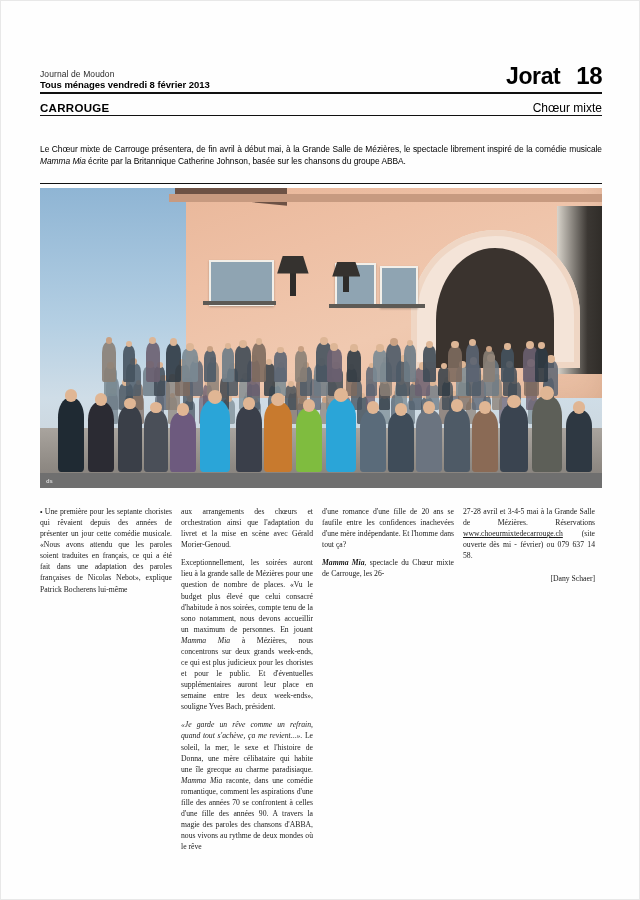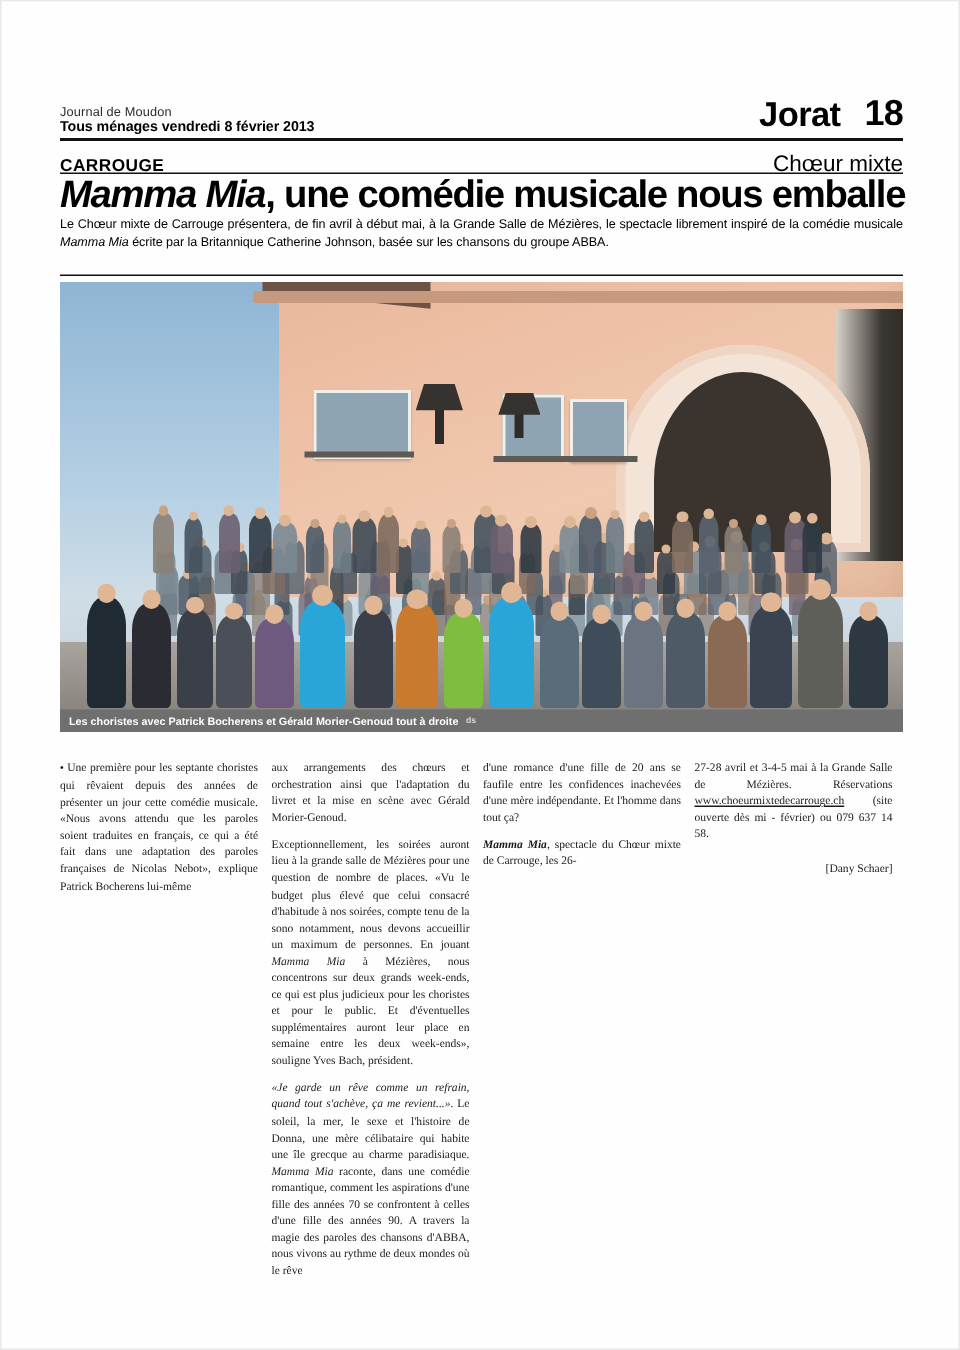--- a/index.html
+++ b/index.html
@@ -85,21 +85,21 @@
     display: flex;
     align-items: baseline;
     justify-content: space-between;
   }
   .kicker {
     font-size: 11.5px;
     font-weight: bold;
     letter-spacing: 0.3px;
   }
   .kicker-right {
-    font-size: 15px;
+    font-size: 12px;
     font-weight: 400;
     letter-spacing: 0px;
   }
 
   
   .headline {
     position: absolute;
     left: 40px; top: 117px;
     width: 566px;
     font-size: 25.5px;
@@ -315,21 +315,20 @@
       </div>
     </div>
     <div class="rule-thick" style="top:92px;"></div>
 
     <div class="kicker-row">
       <div class="kicker">CARROUGE</div>
       <div class="kicker-right">Chœur mixte</div>
     </div>
     <div class="rule-thin" style="top:115px;"></div>
 
-    <div class="headline"><span class="ital">Mamma Mia</span><span>, une comédie musicale nous emballe</span></div>
 
     <div class="lede"><span>Le Chœur mixte de Carrouge présentera, de fin avril à début mai, à la Grande Salle de Mézières, le spectacle librement inspiré de la comédie musicale </span><i>Mamma Mia</i><span> écrite par la Britannique Catherine Johnson, basée sur les chansons du groupe ABBA.</span></div>
 
     <div class="rule-thin" style="top:183px;"></div>
 
     <div class="photo-wrap">
       <div class="sky"></div>
       <div class="bldg"></div>
       <div class="roof"></div>
       <div class="eave"></div>
@@ -596,21 +595,20 @@
           <div class="head" style="left: 438.76px; bottom: 74.256px; width: 12.48px; height: 12.48px; background: rgb(224, 182, 148);"></div>
           <div class="p" style="left: 460px; bottom: 16px; width: 28px; height: 68px; background: rgb(58, 68, 80);"></div>
           <div class="head" style="left: 467.28px; bottom: 79.968px; width: 13.44px; height: 13.44px; background: rgb(224, 182, 148);"></div>
           <div class="p" style="left: 492px; bottom: 16px; width: 30px; height: 76px; background: rgb(93, 95, 88);"></div>
           <div class="head" style="left: 499.8px; bottom: 87.68px; width: 14.4px; height: 14.4px; background: rgb(224, 182, 148);"></div>
           <div class="p" style="left: 526px; bottom: 16px; width: 26px; height: 62px; background: rgb(46, 56, 66);"></div>
           <div class="head" style="left: 532.76px; bottom: 74.256px; width: 12.48px; height: 12.48px; background: rgb(224, 182, 148);"></div>
         </div>
 
       <div class="cap-bar">
-        <span class="caption-text">Les choristes avec Patrick Bocherens et Gérald Morier-Genoud tout à droite</span>
         <span class="caption-credit">ds</span>
       </div>
     </div>
 
     <div class="cols">
 
       <div class="col">
         <p><span class="bullet">•</span><span> Une première pour les septante choristes qui rêvaient depuis des années de présenter un jour cette comédie musicale. «Nous avons attendu que les paroles soient traduites en français, ce qui a été fait dans une adaptation des paroles françaises de Nicolas Nebot», explique Patrick Bocherens lui-même</span></p>
       </div>
 

